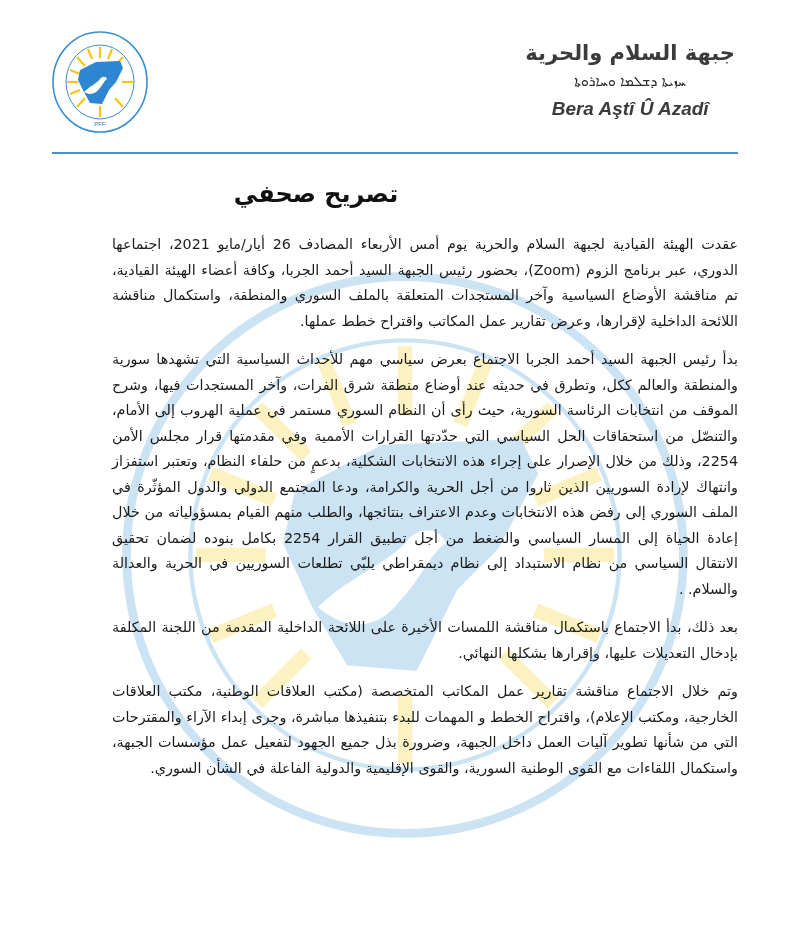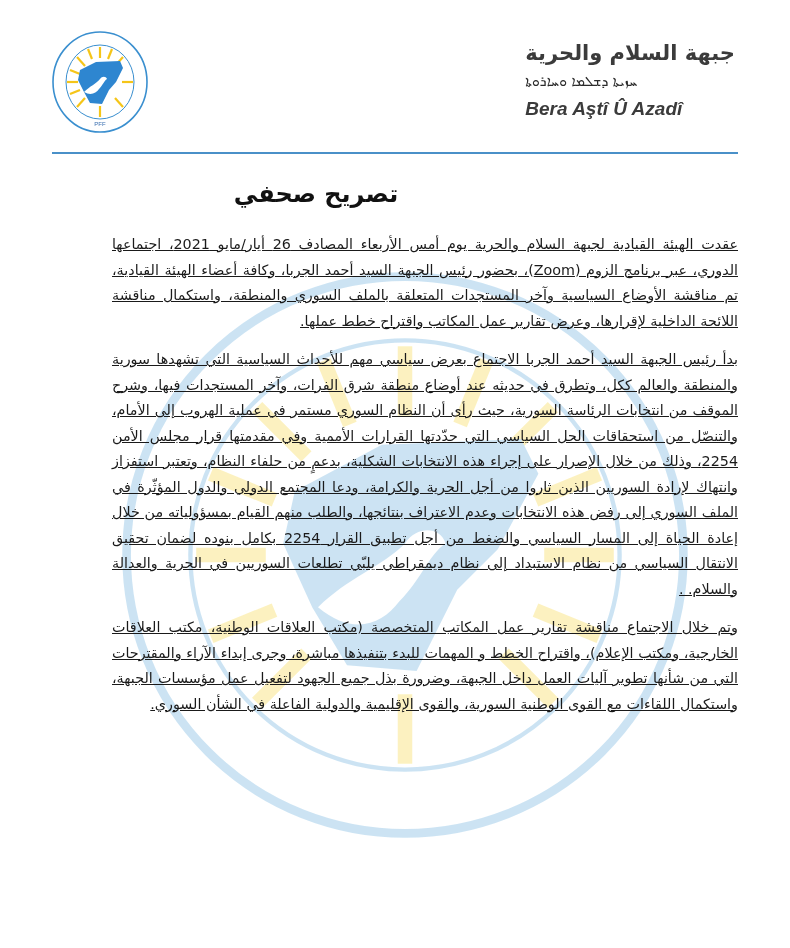--- a/index.html
+++ b/index.html
@@ -6,34 +6,34 @@
   body {
     width:790px; height:948px; background:#ffffff; position:relative; overflow:hidden;
     font-family: "DejaVu Sans", sans-serif; color:#1a1a1a;
   }
   .watermark {
     position:absolute; left:115px; top:265px; width:580px; height:580px;
     pointer-events:none; opacity:0.28;
   }
   .header { position:absolute; left:0; top:0; width:790px; height:160px; }
   .logo { position:absolute; left:50px; top:30px; width:100px; height:105px; }
-  .brand { position:absolute; right:55px; top:38px; text-align:left; direction:rtl; }
+  .brand { position:absolute; right:55px; top:38px; text-align:center; direction:rtl; }
   .brand-ar { font-size:21px; font-weight:bold; color:#3b3b3b; letter-spacing:0.5px; line-height:30px; }
   .brand-syr { font-size:14px; color:#2b2b2b; line-height:26px; font-family:"DejaVu Serif", serif; }
   .brand-ku { font-size:19px; font-weight:bold; color:#3b3b3b; direction:ltr; line-height:30px; font-family:"Liberation Sans", sans-serif;font-style:italic; }
   .divider { position:absolute; left:52px; top:152px; width:686px; height:2px; background:#4a90c8; }
   .title {
     position:absolute; left:0; width:632px; top:180px; text-align:center;
     font-size:24px; font-weight:bold; color:#111; direction:rtl;
   }
   .content {
     position:absolute; left:108px; right:52px; top:232px; direction:rtl; text-align:justify;
     font-size:14.3px; line-height:25.5px; color:#1a1a1a;
   }
-  .content p { margin:0 0 13px 4px;text-decoration:underline; }
+  .content p { margin:0 0 13px 4px; }
   .content p.last { text-align-last:right; }
 </style>
 </head>
 <body>
 
 <svg class="watermark" viewBox="0 0 200 200">
   <circle cx="100" cy="100" r="96" fill="none" stroke="#4a9ed6" stroke-width="3"></circle>
   <circle cx="100" cy="100" r="74" fill="none" stroke="#4a9ed6" stroke-width="1.5"></circle>
   <g stroke="#f5d020" stroke-width="5">
     <line x1="100" y1="28" x2="100" y2="52"></line>
@@ -84,14 +84,15 @@
     <div class="brand-ku">Bera Aştî Û Azadî</div>
   </div>
   <div class="divider"></div>
 </div>
 
 <div class="title">تصريح صحفي</div>
 
 <div class="content">
   <p class="last">عقدت الهيئة القيادية لجبهة السلام والحرية يوم أمس الأربعاء المصادف 26 أيار/مايو 2021، اجتماعها الدوري، عبر برنامج الزوم (Zoom)، بحضور رئيس الجبهة السيد أحمد الجربا، وكافة أعضاء الهيئة القيادية، تم مناقشة الأوضاع السياسية وآخر المستجدات المتعلقة بالملف السوري والمنطقة، واستكمال مناقشة اللائحة الداخلية لإقرارها، وعرض تقارير عمل المكاتب واقتراح خطط عملها.</p>
   <p class="last">بدأ رئيس الجبهة السيد أحمد الجربا الاجتماع بعرض سياسي مهم للأحداث السياسية التي تشهدها سورية والمنطقة والعالم ككل، وتطرق في حديثه عند أوضاع منطقة شرق الفرات، وآخر المستجدات فيها، وشرح الموقف من انتخابات الرئاسة السورية، حيث رأى أن النظام السوري مستمر في عملية الهروب إلى الأمام، والتنصّل من استحقاقات الحل السياسي التي حدّدتها القرارات الأممية وفي مقدمتها قرار مجلس الأمن 2254، وذلك من خلال الإصرار على إجراء هذه الانتخابات الشكلية، بدعمٍ من حلفاء النظام، وتعتبر استفزاز وانتهاك لإرادة السوريين الذين ثاروا من أجل الحرية والكرامة، ودعا المجتمع الدولي والدول المؤثّرة في الملف السوري إلى رفض هذه الانتخابات وعدم الاعتراف بنتائجها، والطلب منهم  القيام بمسؤولياته من خلال إعادة الحياة إلى المسار السياسي والضغط من أجل تطبيق القرار 2254 بكامل بنوده لضمان تحقيق الانتقال السياسي من نظام الاستبداد إلى نظام ديمقراطي يلبّي تطلعات السوريين في الحرية والعدالة والسلام. .</p>
+  <p class="last">بعد ذلك، بدأ الاجتماع باستكمال مناقشة اللمسات الأخيرة على اللائحة الداخلية المقدمة من اللجنة المكلفة بإدخال التعديلات عليها، وإقرارها بشكلها النهائي.</p>
   <p class="last"> وتم خلال الاجتماع مناقشة تقارير عمل المكاتب  المتخصصة (مكتب العلاقات الوطنية، مكتب العلاقات الخارجية، ومكتب الإعلام)، واقتراح الخطط و المهمات للبدء بتنفيذها مباشرة، وجرى إبداء الآراء والمقترحات التي من شأنها تطوير آليات العمل داخل الجبهة، وضرورة بذل جميع الجهود لتفعيل عمل مؤسسات الجبهة، واستكمال اللقاءات مع القوى الوطنية السورية، والقوى الإقليمية والدولية الفاعلة في الشأن السوري.</p>
 </div>
 
 </body></html>

